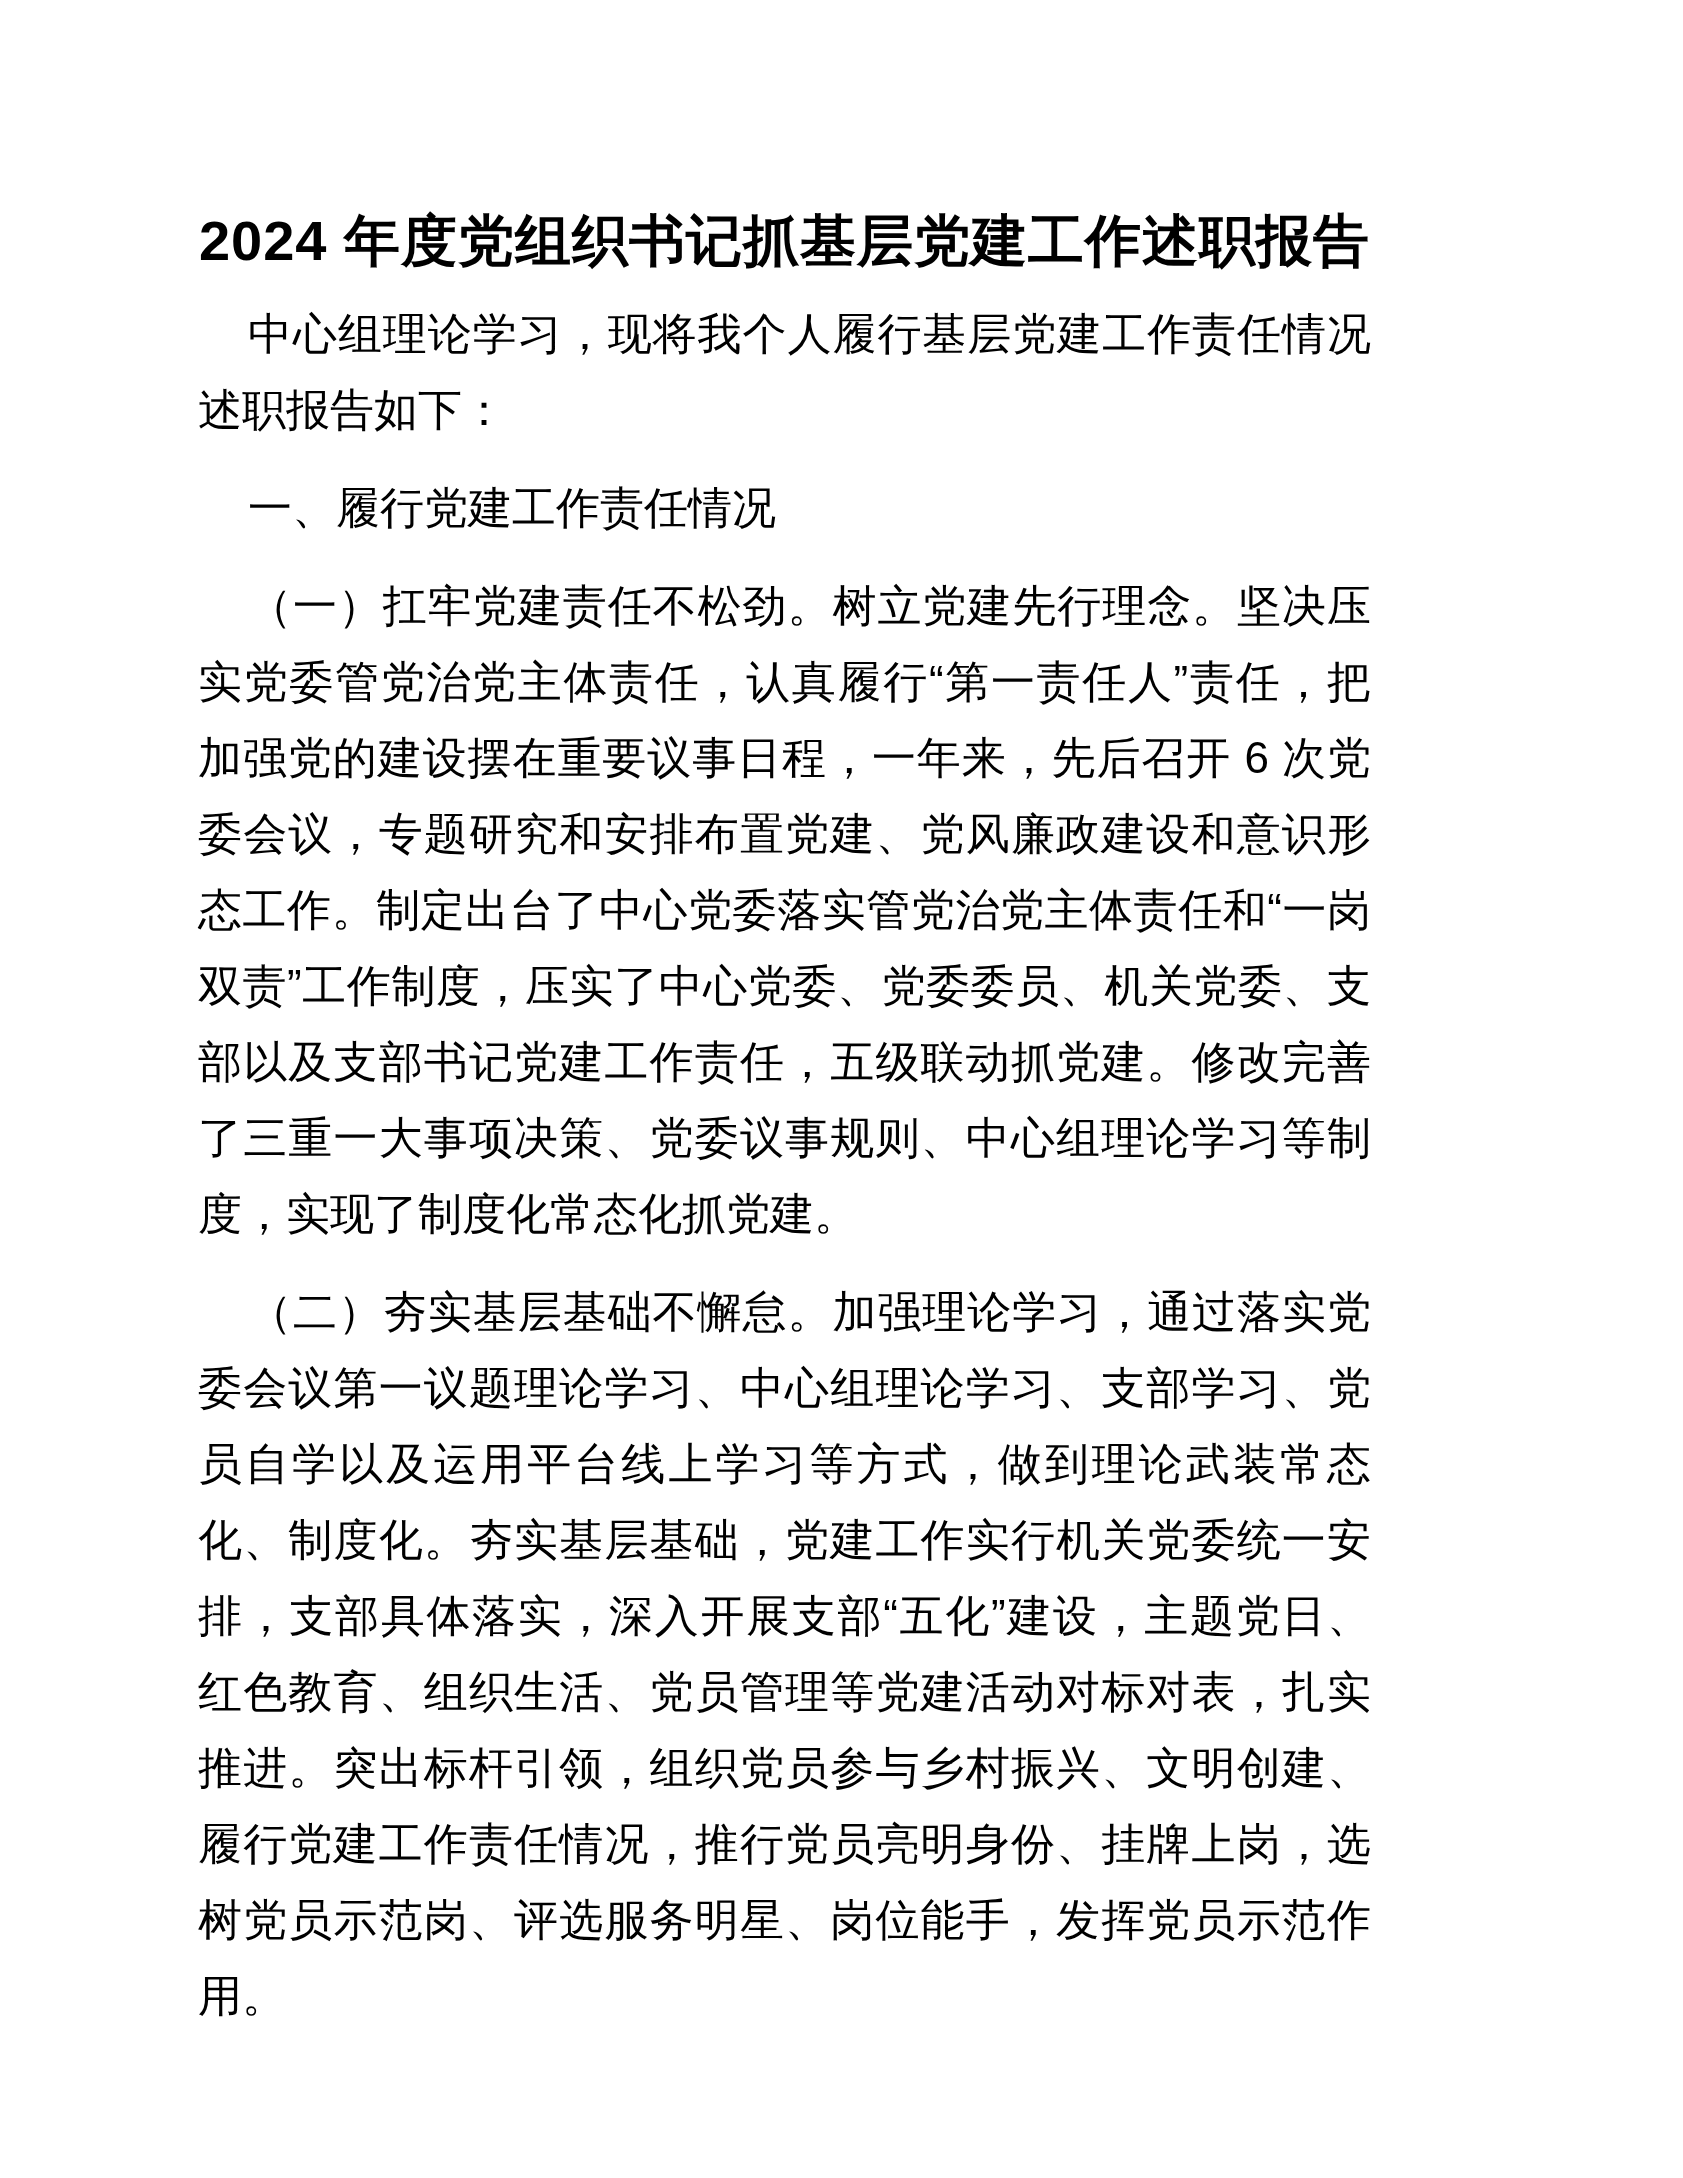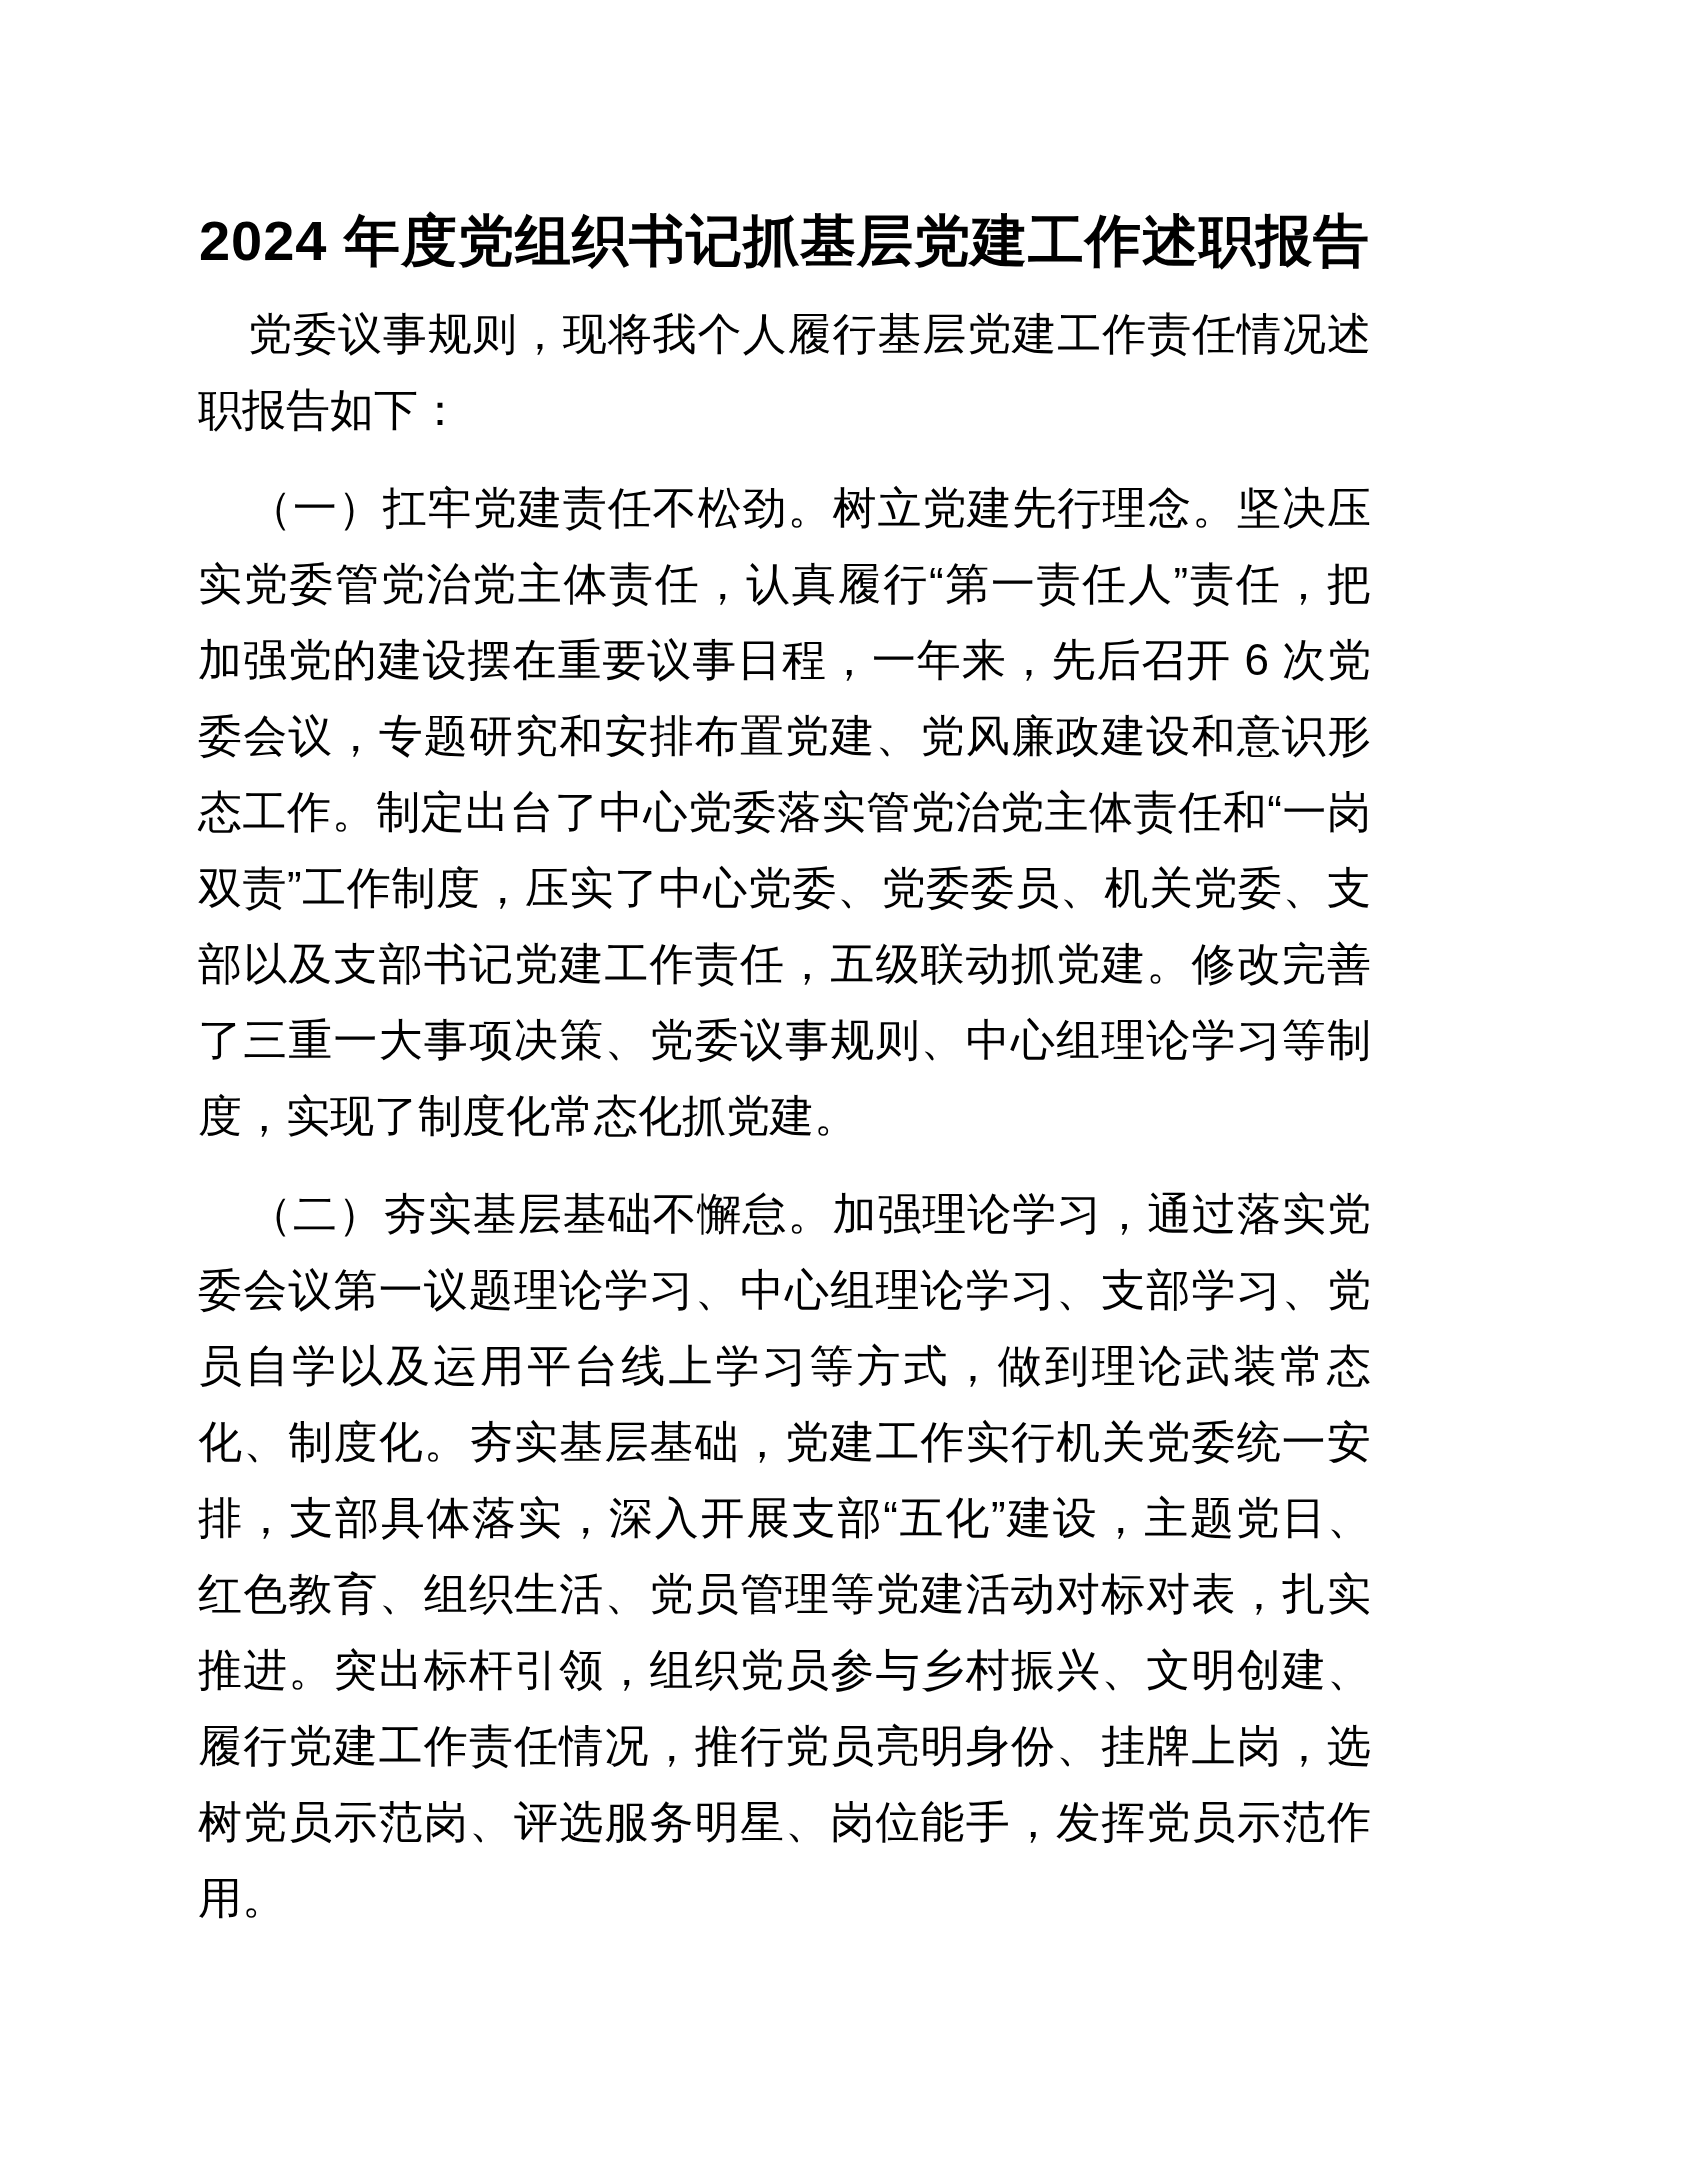--- a/index.html
+++ b/index.html
@@ -43,18 +43,19 @@
   .para.first {
     margin-top: 0;
   }
 </style>
 </head>
 <body>
 
 <div class="page">
   <div class="content">
     <h1 class="doc-title">2024 年度党组织书记抓基层党建工作述职报告</h1>
-    <p class="para first">党委议事规则，现将我个人履行基层党建工作责任情况述职报告如下：</p>
+    <p class="para first">中心组理论学习，现将我个人履行基层党建工作责任情况述职报告如下：</p>
+    <p class="para">一、履行党建工作责任情况</p>
     <p class="para">（一）扛牢党建责任不松劲。树立党建先行理念。坚决压实党委管党治党主体责任，认真履行“第一责任人”责任，把加强党的建设摆在重要议事日程，一年来，先后召开 6 次党委会议，专题研究和安排布置党建、党风廉政建设和意识形态工作。制定出台了中心党委落实管党治党主体责任和“一岗双责”工作制度，压实了中心党委、党委委员、机关党委、支部以及支部书记党建工作责任，五级联动抓党建。修改完善了三重一大事项决策、党委议事规则、中心组理论学习等制度，实现了制度化常态化抓党建。</p>
     <p class="para">（二）夯实基层基础不懈怠。加强理论学习，通过落实党委会议第一议题理论学习、中心组理论学习、支部学习、党员自学以及运用平台线上学习等方式，做到理论武装常态化、制度化。夯实基层基础，党建工作实行机关党委统一安排，支部具体落实，深入开展支部“五化”建设，主题党日、红色教育、组织生活、党员管理等党建活动对标对表，扎实推进。突出标杆引领，组织党员参与乡村振兴、文明创建、履行党建工作责任情况，推行党员亮明身份、挂牌上岗，选树党员示范岗、评选服务明星、岗位能手，发挥党员示范作用。</p>
   </div>
 </div>
 
 
 </body></html>

